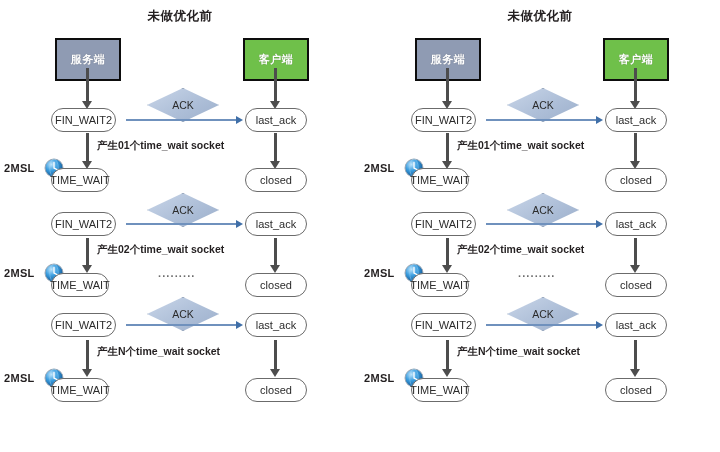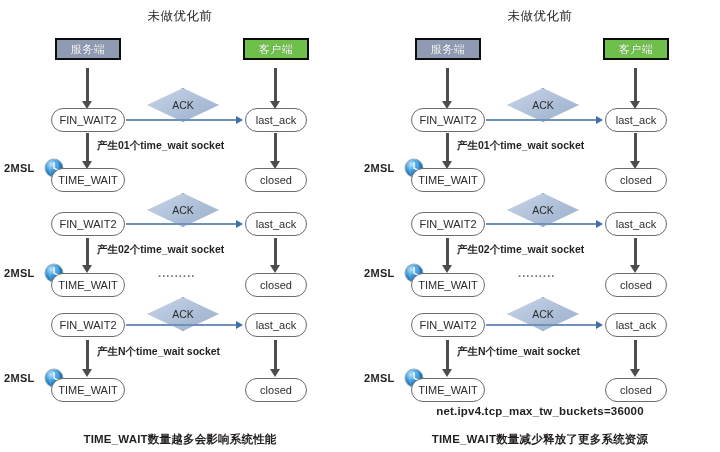--- a/index.html
+++ b/index.html
@@ -23,37 +23,37 @@
   .panel-left  { left: 0; }
   .panel-right { left: 360px; }
 
   .panel-title {
     position: absolute;
     top: 8px;
     left: 0;
     width: 360px;
     text-align: center;
     font-size: 12.5px;
-    font-weight: normal;
+    font-weight: bold;
     color: #231f20;
     letter-spacing: 0.5px;
   }
 
   
   .endpoint {
     position: absolute;
     width: 66px;
-    height: 22px;
+    height: 43px;
     border: 2.5px solid #0d0d0d;
     box-sizing: border-box;
     display: flex;
     align-items: center;
     justify-content: center;
     font-size: 11px;
-    font-weight: normal;
+    font-weight: bold;
     color: #ffffff;
     letter-spacing: 0.5px;
   }
   .endpoint-server {
     left: 55px;
     top: 38px;
     background: #8f9bb3;
     text-shadow: 0 0 1px rgba(0,0,0,.35);
   }
   .endpoint-client {
@@ -71,22 +71,22 @@
     border-radius: 12px;
     background: #ffffff;
     box-sizing: border-box;
     display: flex;
     align-items: center;
     justify-content: center;
     font-size: 11px;
     color: #2b2b2b;
     white-space: nowrap;
   }
-  .node-fin   { width: 74px; left: 51px; }
-  .node-tw    { width: 74px; left: 51px; }
+  .node-fin   { width: 65px; left: 51px; }
+  .node-tw    { width: 58px; left: 51px; }
   .node-last  { width: 62px; left: 245px; }
   .node-closed{ width: 62px; left: 245px; }
 
   
   .ack {
     position: absolute;
     width: 72px;
     height: 34px;
     left: 147px;
   }
@@ -327,21 +327,20 @@
 
   <div class="msl-label" style="top:372px;">2MSL</div>
   <svg class="clock-icon" style="top:368px;" viewBox="0 0 20 20">
     <circle cx="10" cy="10" r="9" fill="url(#g1)" stroke="#9aa7b5" stroke-width="1"></circle>
     <path d="M10 4.5 L10 10 L13.6 11.8" stroke="#ffffff" stroke-width="1.3" fill="none" stroke-linecap="round"></path>
     <ellipse cx="10" cy="10" rx="4.2" ry="9" fill="none" stroke="#a8d8f5" stroke-width="0.6" opacity="0.7"></ellipse>
   </svg>
   <div class="node node-tw" style="top:378px;">TIME_WAIT</div>
   <div class="node node-closed" style="top:378px;">closed</div>
 
-  <div class="summary" style="top:432px;">TIME_WAIT数量越多会影响系统性能</div>
 </div>
 
 <div class="panel panel-right">
 
   <div class="panel-title">未做优化前</div>
 
   <div class="endpoint endpoint-server">服务端</div>
   <div class="endpoint endpoint-client">客户端</div>
 
   <div class="v-arrow" style="left:82px; top:68px; height:41px;">
@@ -441,15 +440,13 @@
 
   <div class="msl-label" style="top:372px;">2MSL</div>
   <svg class="clock-icon" style="top:368px;" viewBox="0 0 20 20">
     <circle cx="10" cy="10" r="9" fill="url(#g1)" stroke="#9aa7b5" stroke-width="1"></circle>
     <path d="M10 4.5 L10 10 L13.6 11.8" stroke="#ffffff" stroke-width="1.3" fill="none" stroke-linecap="round"></path>
     <ellipse cx="10" cy="10" rx="4.2" ry="9" fill="none" stroke="#a8d8f5" stroke-width="0.6" opacity="0.7"></ellipse>
   </svg>
   <div class="node node-tw" style="top:378px;">TIME_WAIT</div>
   <div class="node node-closed" style="top:378px;">closed</div>
 
-  <div class="sysctl" style="top:405px;">net.ipv4.tcp_max_tw_buckets=36000</div>
-  <div class="summary" style="top:432px;">TIME_WAIT数量减少释放了更多系统资源</div>
 </div>
 
 </body></html>

